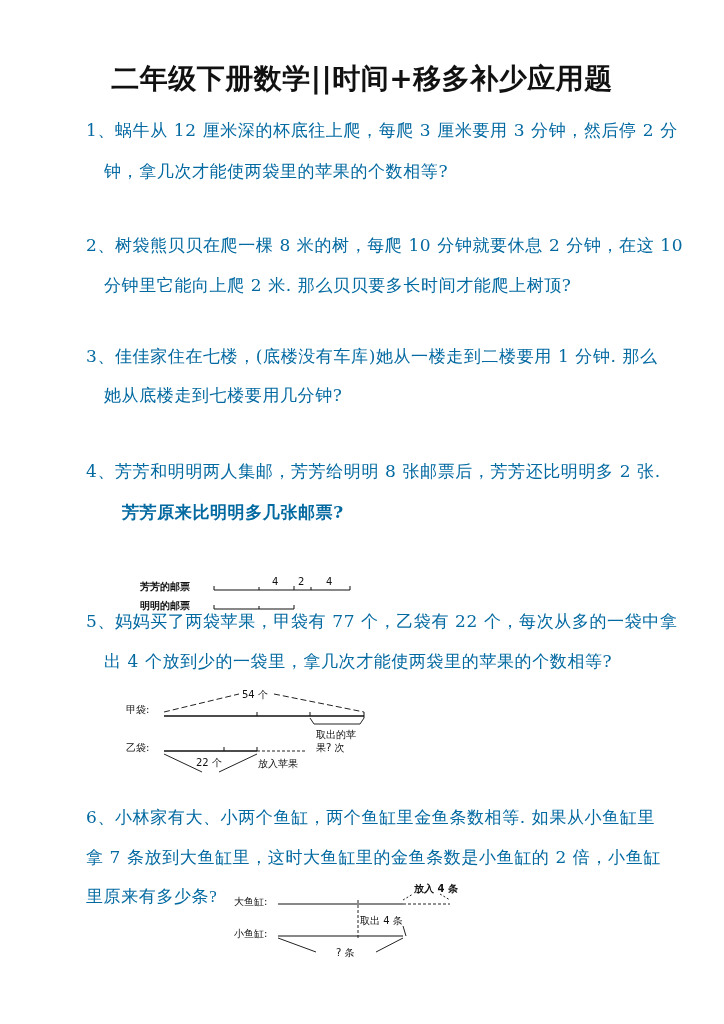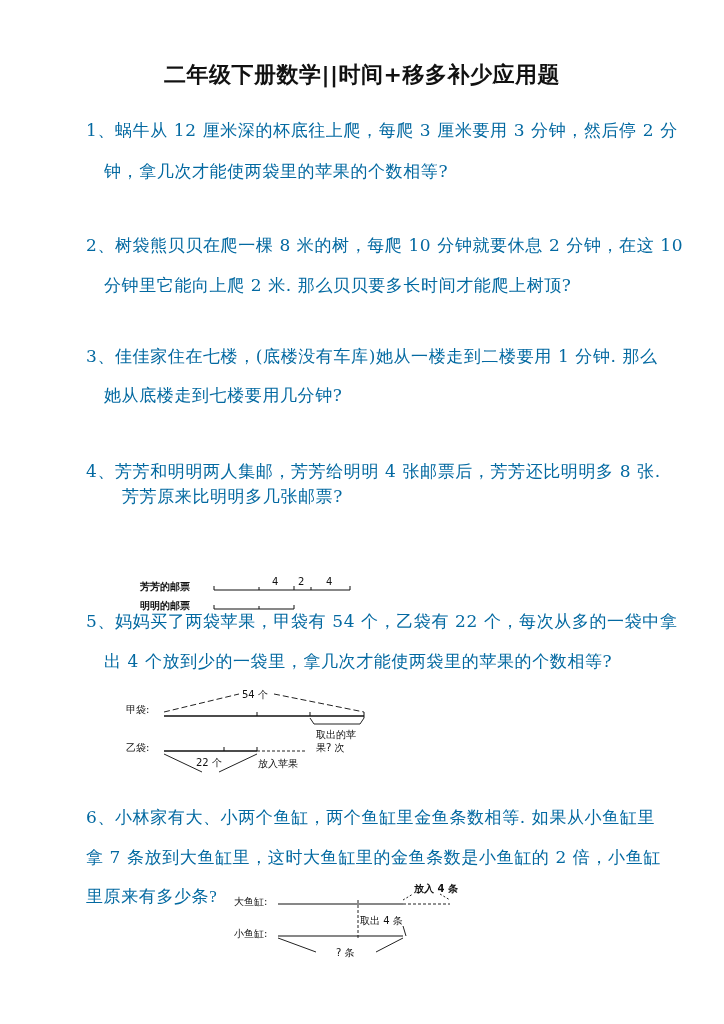--- a/index.html
+++ b/index.html
@@ -1,42 +1,42 @@
 <!DOCTYPE html>
 <html><head>
 <meta charset="utf-8">
 <style>
   html, body { margin: 0; padding: 0; background: #ffffff; }
   body { width: 724px; height: 1024px; position: relative; overflow: hidden;
          font-family: "DejaVu Serif", "Liberation Serif", serif; color: #222; }
   .title { position: absolute; left: 0; top: 60px; width: 724px; text-align: center;
            font-family: "DejaVu Sans", "Liberation Sans", sans-serif; font-weight: bold;
-           font-size: 22px; color: #111; letter-spacing: 0.5px; }
+           font-size: 28px; color: #111; letter-spacing: 0.5px; }
   .line { position: absolute; font-size: 17px; line-height: 22px; white-space: nowrap; color: #0369a1; letter-spacing: 0.6px; }
   .diagram { position: absolute; }
   .diagram svg { display: block; }
   .lbl { font-family: "DejaVu Sans", "Liberation Sans", sans-serif; font-size: 10px; fill: #111; }
   .lblb { font-family: "DejaVu Sans", "Liberation Sans", sans-serif; font-size: 10px; font-weight: bold; fill: #111; }
 </style>
 </head>
 <body>
 
 <div class="title">二年级下册数学||时间+移多补少应用题</div>
 
 <div class="line" style="left:86px; top:119px;">1、蜗牛从 12 厘米深的杯底往上爬，每爬 3 厘米要用 3 分钟，然后停 2 分</div>
 <div class="line" style="left:104px; top:160px;">钟，拿几次才能使两袋里的苹果的个数相等?</div>
 
 <div class="line" style="left:86px; top:234px;">2、树袋熊贝贝在爬一棵 8 米的树，每爬 10 分钟就要休息 2 分钟，在这 10</div>
 <div class="line" style="left:104px; top:274px;text-align:right;">分钟里它能向上爬 2 米. 那么贝贝要多长时间才能爬上树顶?</div>
 
 <div class="line" style="left:86px; top:345px;">3、佳佳家住在七楼，(底楼没有车库)她从一楼走到二楼要用 1 分钟. 那么</div>
 <div class="line" style="left:104px; top:384px;">她从底楼走到七楼要用几分钟?</div>
 
-<div class="line" style="left:86px; top:460px;">4、芳芳和明明两人集邮，芳芳给明明 4 张邮票后，芳芳还比明明多 8 张.</div>
-<div class="line" style="left:122px; top:485px;">芳芳原来比明明多几张邮票?</div>
+<div class="line" style="left:86px; top:460px;">4、芳芳和明明两人集邮，芳芳给明明 8 张邮票后，芳芳还比明明多 2 张.</div>
+<div class="line" style="left:122px; top:501px;font-weight:bold;">芳芳原来比明明多几张邮票?</div>
 
 <div class="diagram" style="left:138px; top:572px;">
   <svg width="230" height="45" viewBox="0 0 230 45">
     <text class="lblb" x="2" y="18">芳芳的邮票</text>
     <text class="lblb" x="2" y="37">明明的邮票</text>
     <line x1="76" y1="18" x2="212" y2="18" stroke="#111" stroke-width="1.2"></line>
     <line x1="76" y1="14" x2="76" y2="18" stroke="#111"></line>
     <line x1="121" y1="15" x2="121" y2="18" stroke="#111"></line>
     <line x1="156" y1="14" x2="156" y2="18" stroke="#111"></line>
     <line x1="173" y1="15" x2="173" y2="18" stroke="#111"></line>
@@ -44,21 +44,21 @@
     <text class="lbl" x="134" y="13">4</text>
     <text class="lbl" x="160" y="13">2</text>
     <text class="lbl" x="188" y="13">4</text>
     <line x1="76" y1="37" x2="156" y2="37" stroke="#111" stroke-width="1.2"></line>
     <line x1="76" y1="33" x2="76" y2="37" stroke="#111"></line>
     <line x1="121" y1="34" x2="121" y2="37" stroke="#111"></line>
     <line x1="156" y1="33" x2="156" y2="37" stroke="#111"></line>
   </svg>
 </div>
 
-<div class="line" style="left:86px; top:610px;">5、妈妈买了两袋苹果，甲袋有 54 个，乙袋有 22 个，每次从多的一袋中拿</div>
+<div class="line" style="left:86px; top:610px;">5、妈妈买了两袋苹果，甲袋有 77 个，乙袋有 22 个，每次从多的一袋中拿</div>
 <div class="line" style="left:104px; top:650px;">出 4 个放到少的一袋里，拿几次才能使两袋里的苹果的个数相等?</div>
 
 <div class="diagram" style="left:124px; top:684px;">
   <svg width="260" height="95" viewBox="0 0 260 95">
     <text class="lbl" x="2" y="29">甲袋:</text>
     <text class="lbl" x="2" y="67">乙袋:</text>
 
     <polyline points="40,28 115,10" fill="none" stroke="#222" stroke-dasharray="6,3"></polyline>
     <polyline points="150,10 240,28" fill="none" stroke="#222" stroke-dasharray="6,3"></polyline>
     <text class="lbl" x="118" y="14">54 个</text>

